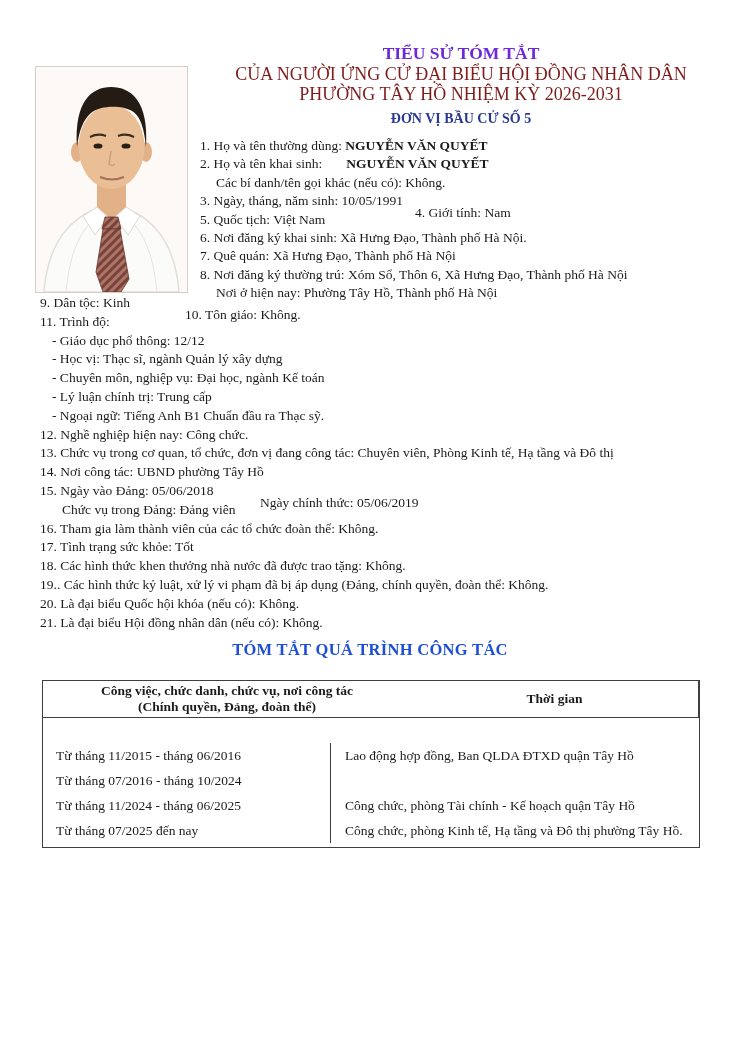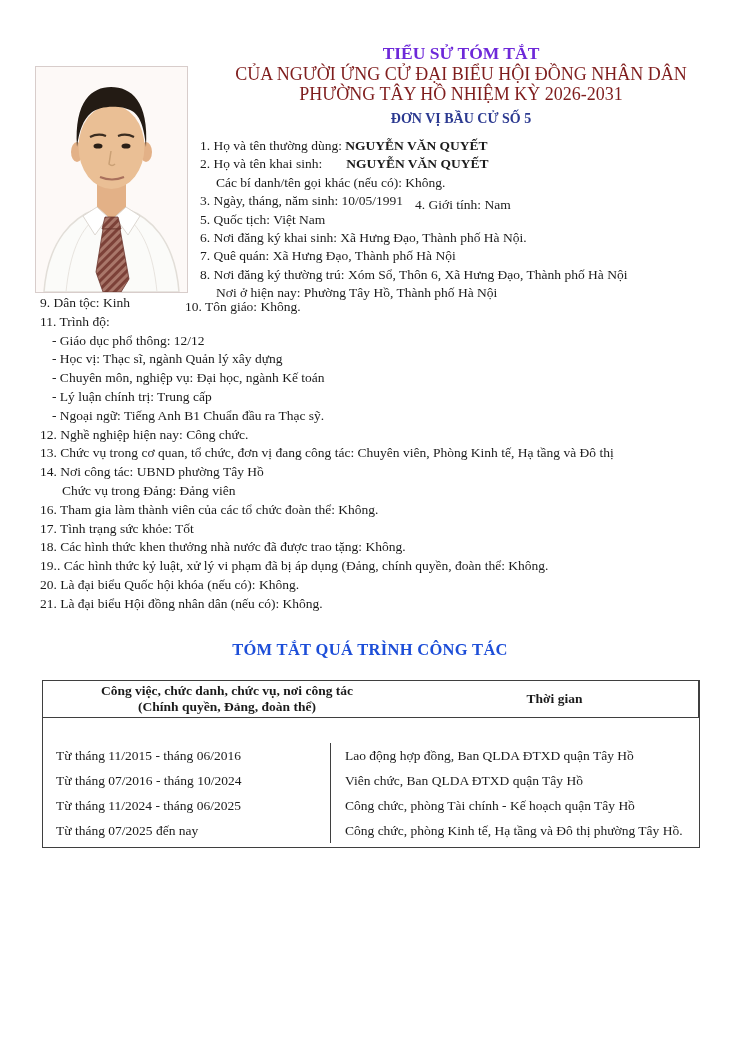--- a/index.html
+++ b/index.html
@@ -20,21 +20,21 @@
   
   .bio-right { position:absolute; left:200px; top:137px; width:540px; font-size:13.5px; }
   .bio-right .line { line-height:18.4px; white-space:nowrap; position:relative; }
   .bio-left { position:absolute; left:40px; top:294px; width:690px; font-size:13.5px; }
   .bio-left .line { line-height:18.8px; white-space:nowrap; position:relative; }
   .b { font-weight:bold; }
   .name2 { margin-left:24px; }
   .ind16 { padding-left:16px; }
   .ind12 { padding-left:12px; }
   .ind22 { padding-left:22px; }
-  .abs { position:absolute; top:4px; }
+  .abs { position:absolute; top:12px; }
   
   .work-heading { position:absolute; left:0; top:640px; width:740px; text-align:center;
                   font-size:16.5px; font-weight:bold; color:#1d4ed8; letter-spacing:0.3px; }
   .work-table { position:absolute; left:42px; top:680px; width:658px;
                 border:1px solid #3f3f3f; font-size:13.5px; box-sizing:border-box; }
   .thead { display:flex; border-bottom:1px solid #3f3f3f; }
   .th { font-weight:bold; text-align:center; display:flex; flex-direction:column;
         justify-content:center; min-height:36px; line-height:16px; }
   .col-time { width:288px; box-sizing:border-box; border-right:1px solid #3f3f3f; }
   .col-job  { flex:1; }
@@ -113,20 +113,21 @@
     <div class="line"><span>9. Dân tộc: Kinh</span><span class="abs" style="left:145px;">10. Tôn giáo: Không.</span></div>
     <div class="line">11. Trình độ:</div>
     <div class="line ind12">- Giáo dục phổ thông: 12/12</div>
     <div class="line ind12">- Học vị: Thạc sĩ, ngành Quản lý xây dựng</div>
     <div class="line ind12">- Chuyên môn, nghiệp vụ: Đại học, ngành Kế toán</div>
     <div class="line ind12">- Lý luận chính trị: Trung cấp</div>
     <div class="line ind12">- Ngoại ngữ: Tiếng Anh B1 Chuẩn đầu ra Thạc sỹ.</div>
     <div class="line">12. Nghề nghiệp hiện nay: Công chức.</div>
     <div class="line">13. Chức vụ trong cơ quan, tổ chức, đơn vị đang công tác: Chuyên viên, Phòng Kinh tế, Hạ tầng và Đô thị</div>
     <div class="line">14. Nơi công tác: UBND phường Tây Hồ</div>
+    <div class="line"><span>15. Ngày vào Đảng: 05/06/2018</span><span class="abs" style="left:220px;">Ngày chính thức: 05/06/2019</span></div>
     <div class="line ind22">Chức vụ trong Đảng: Đảng viên</div>
     <div class="line">16. Tham gia làm thành viên của các tổ chức đoàn thể: Không.</div>
     <div class="line">17. Tình trạng sức khỏe: Tốt</div>
     <div class="line">18. Các hình thức khen thưởng nhà nước đã được trao tặng: Không.</div>
     <div class="line">19.. Các hình thức kỷ luật, xử lý vi phạm đã bị áp dụng (Đảng, chính quyền, đoàn thể: Không.</div>
     <div class="line">20. Là đại biểu Quốc hội khóa (nếu có): Không.</div>
     <div class="line">21. Là đại biểu Hội đồng nhân dân (nếu có): Không.</div>
   </div>
 
   <div class="work-heading">TÓM TẮT QUÁ TRÌNH CÔNG TÁC</div>
@@ -139,21 +140,20 @@
       </div>
       <div class="th col-time">Thời gian</div>
     </div>
     <div class="tbody">
       <div class="trow">
         <div class="td col-time">Từ tháng 11/2015 - tháng 06/2016</div>
         <div class="td col-job">Lao động hợp đồng, Ban QLDA ĐTXD quận Tây Hồ</div>
       </div>
       <div class="trow">
         <div class="td col-time">Từ tháng 07/2016 - tháng 10/2024</div>
-        <div class="td col-job">Viên chức, Ban QLDA ĐTXD quận Tây Hồ</div>
       </div>
       <div class="trow">
         <div class="td col-time">Từ tháng 11/2024 - tháng 06/2025</div>
         <div class="td col-job">Công chức, phòng Tài chính - Kế hoạch quận Tây Hồ</div>
       </div>
       <div class="trow">
         <div class="td col-time">Từ tháng 07/2025 đến nay</div>
         <div class="td col-job">Công chức, phòng Kinh tế, Hạ tầng và Đô thị phường Tây Hồ.</div>
       </div>
     </div>

